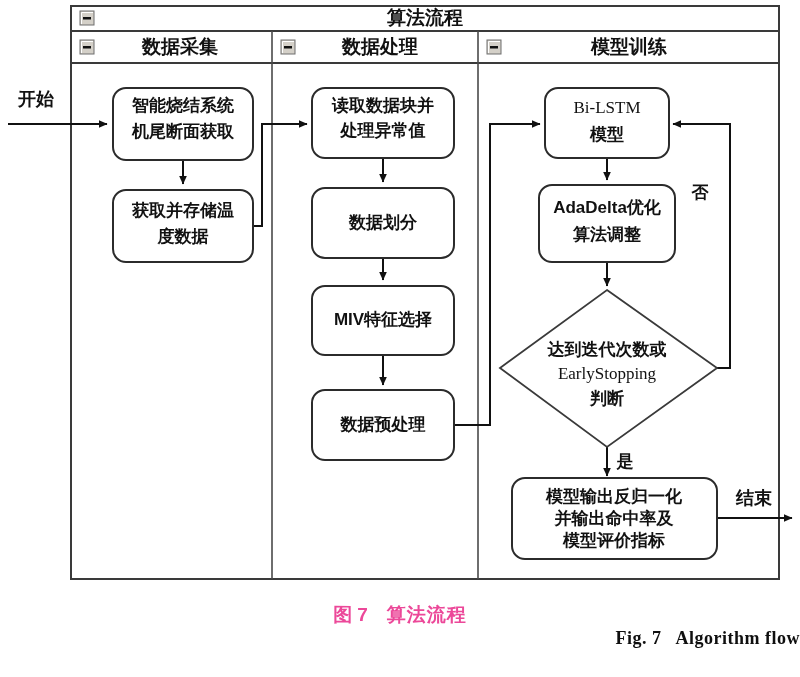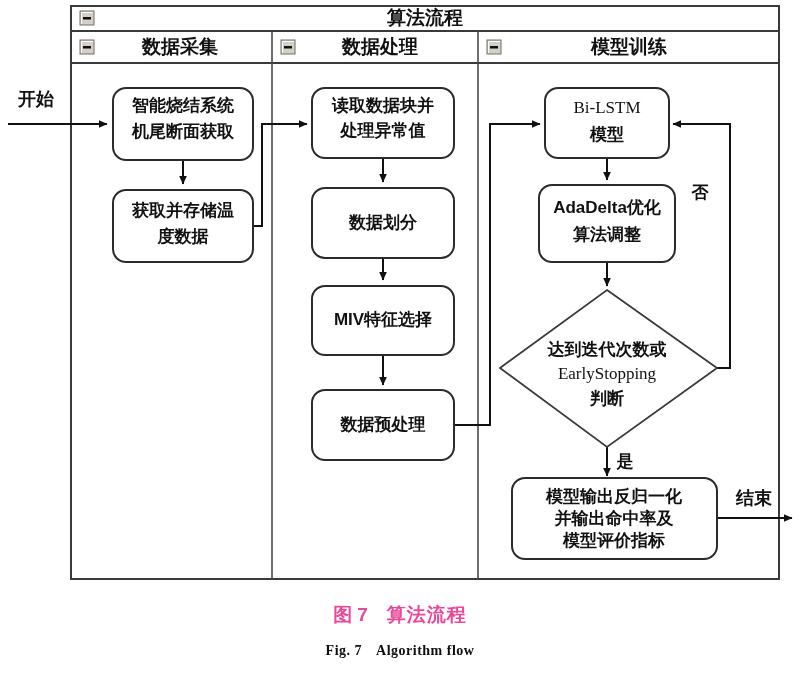--- a/index.html
+++ b/index.html
@@ -114,26 +114,27 @@
   }
   #caption-cn {
     top: 602px;
     font-family: "Liberation Sans", "DejaVu Sans", sans-serif;
     font-size: 19px;
     font-weight: 700;
     letter-spacing: 1px;
     color: #ec4899;
   }
   #caption-en {
-    top: 643px;
+    top: 628px;
     font-family: "Liberation Serif", "DejaVu Serif", serif;
-    font-size: 14px;
+    font-size: 18px;
     font-weight: 700;
     letter-spacing: 0.5px;
     color: #0f0f0f;
+    text-align: right;
   }
   .cap-num {
     margin: 0 4px;
   }
   .cap-gap {
     display: inline-block;
     width: 14px;
   }
 </style>
 </head>

